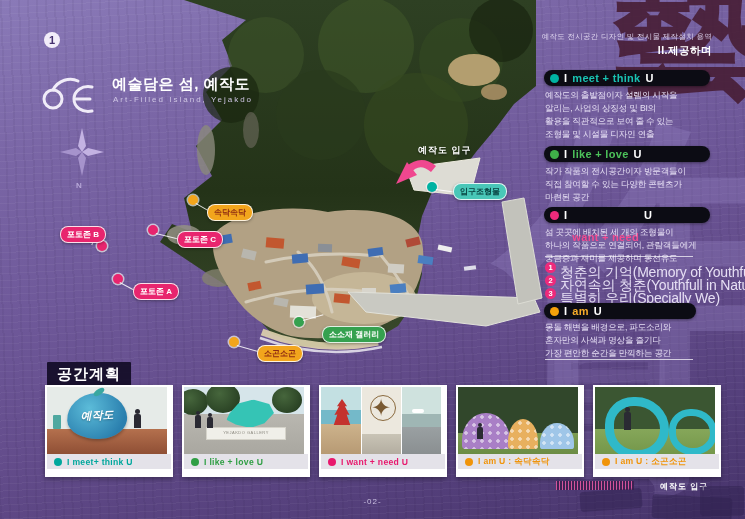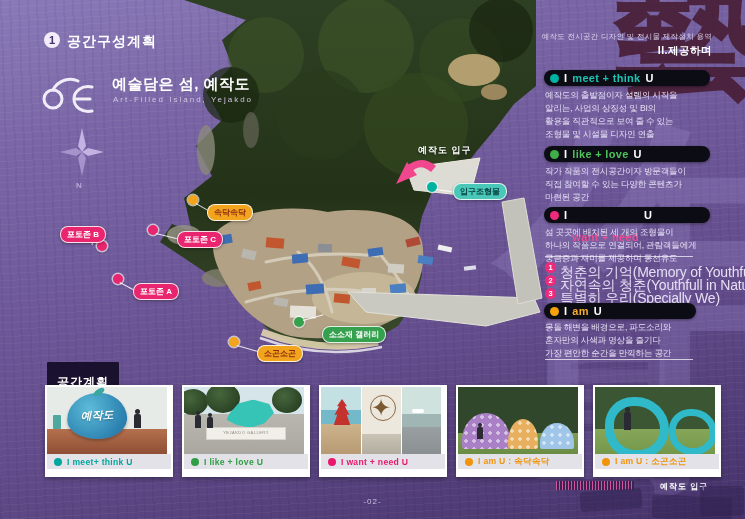--- a/index.html
+++ b/index.html
@@ -51,22 +51,22 @@
   .numlist{position:absolute;left:545px;width:185px;}
   .numrow{display:flex;align-items:center;gap:4px;height:13px;}
   .numcircle{width:11px;height:11px;border-radius:50%;background:#ee2a7b;color:#fff;font-size:7.5px;font-weight:bold;
              text-align:center;line-height:11px;flex:0 0 auto;}
   .numtext{font-size:14px;color:#e6dff4;letter-spacing:-.2px;white-space:nowrap;margin-top:11px;}
   .c0{background:#00b2a2;} .t0{color:#19c2b2;}
   .c1{background:#3fae49;} .t1{color:#4cc25a;}
   .c2{background:#ee2a7b;} .t2{color:#f24b91;margin-top:44px;}
   .c3{background:#f5a10a;} .t3{color:#f7ad2a;}
   
-  .plan-label{left:47px;top:362px;background:rgba(18,12,38,.92);color:#fff;font-size:12px;font-weight:bold;
-              padding:12px 10px;letter-spacing:1px;border-radius:1px;}
+  .plan-label{left:47px;top:362px;background:rgba(18,12,38,.92);color:#fff;font-size:15px;font-weight:bold;
+              padding:3px 10px;letter-spacing:1px;border-radius:1px;}
   .cards{left:45px;top:385px;display:flex;gap:9px;}
   .card{width:124px;height:88px;background:#fff;border:2px solid #fff;box-shadow:0 2px 5px rgba(0,0,0,.35);
         display:flex;flex-direction:column;}
   .thumb{position:relative;width:120px;height:67px;overflow:hidden;flex:0 0 auto;}
   .cap{height:15px;background:#e4e2e9;display:flex;align-items:center;gap:5px;padding:0 0 0 7px;}
   .cdot{width:8px;height:8px;border-radius:50%;flex:0 0 auto;}
   .ctext{font-size:8.6px;font-weight:bold;letter-spacing:.3px;white-space:nowrap;}
   .k0{color:#00a79d;} .k1{color:#2f9e44;} .k2{color:#e8186d;} .k3{color:#f0940a;}
   
   .t-el{position:absolute;}
@@ -176,21 +176,20 @@
       <path d="M194,338 C232,352 274,356 316,347" stroke="#ffffff" stroke-width="2.5" fill="none" opacity=".75"></path>
       <polygon points="282,292 468,298 474,312 420,326 300,312" fill="#c9c9c2" stroke="#e2e2da" stroke-width="1"></polygon>
       <polygon points="436,202 458,198 476,298 452,304" fill="#c2c2bb" stroke="#dcdcd4" stroke-width="1"></polygon>
       <polygon points="340,168 414,158 404,196 348,190" fill="#dddcd4" stroke="#eceade" stroke-width="1"></polygon>
       <rect x="372" y="246" width="14" height="5" fill="#eeeeee" transform="rotate(12 379 248)"></rect>
       <rect x="398" y="266" width="12" height="4" fill="#dddde8" transform="rotate(-8 404 268)"></rect>
     </svg>
   </div>
 
   <div class="abs badge">1</div>
-  <div class="abs h-title">공간구성계획</div>
   <div class="abs h-project">예작도 전시공간 디자인 및 전시물 제작설치 용역</div>
   <div class="abs h-section">II.제공하며</div>
 
   <svg class="abs logo-svg" width="64" height="42" viewBox="0 0 64 42">
     <g fill="none" stroke="#f0ecf8" stroke-width="3" stroke-linecap="round">
       <circle cx="13" cy="27" r="9"></circle>
       <path d="M13,18 C18,8 30,5 38,9"></path>
       <path d="M52,15 C42,13 34,19 34,27 C34,35 42,41 52,39"></path>
       <path d="M36,27 H50"></path>
     </g>

